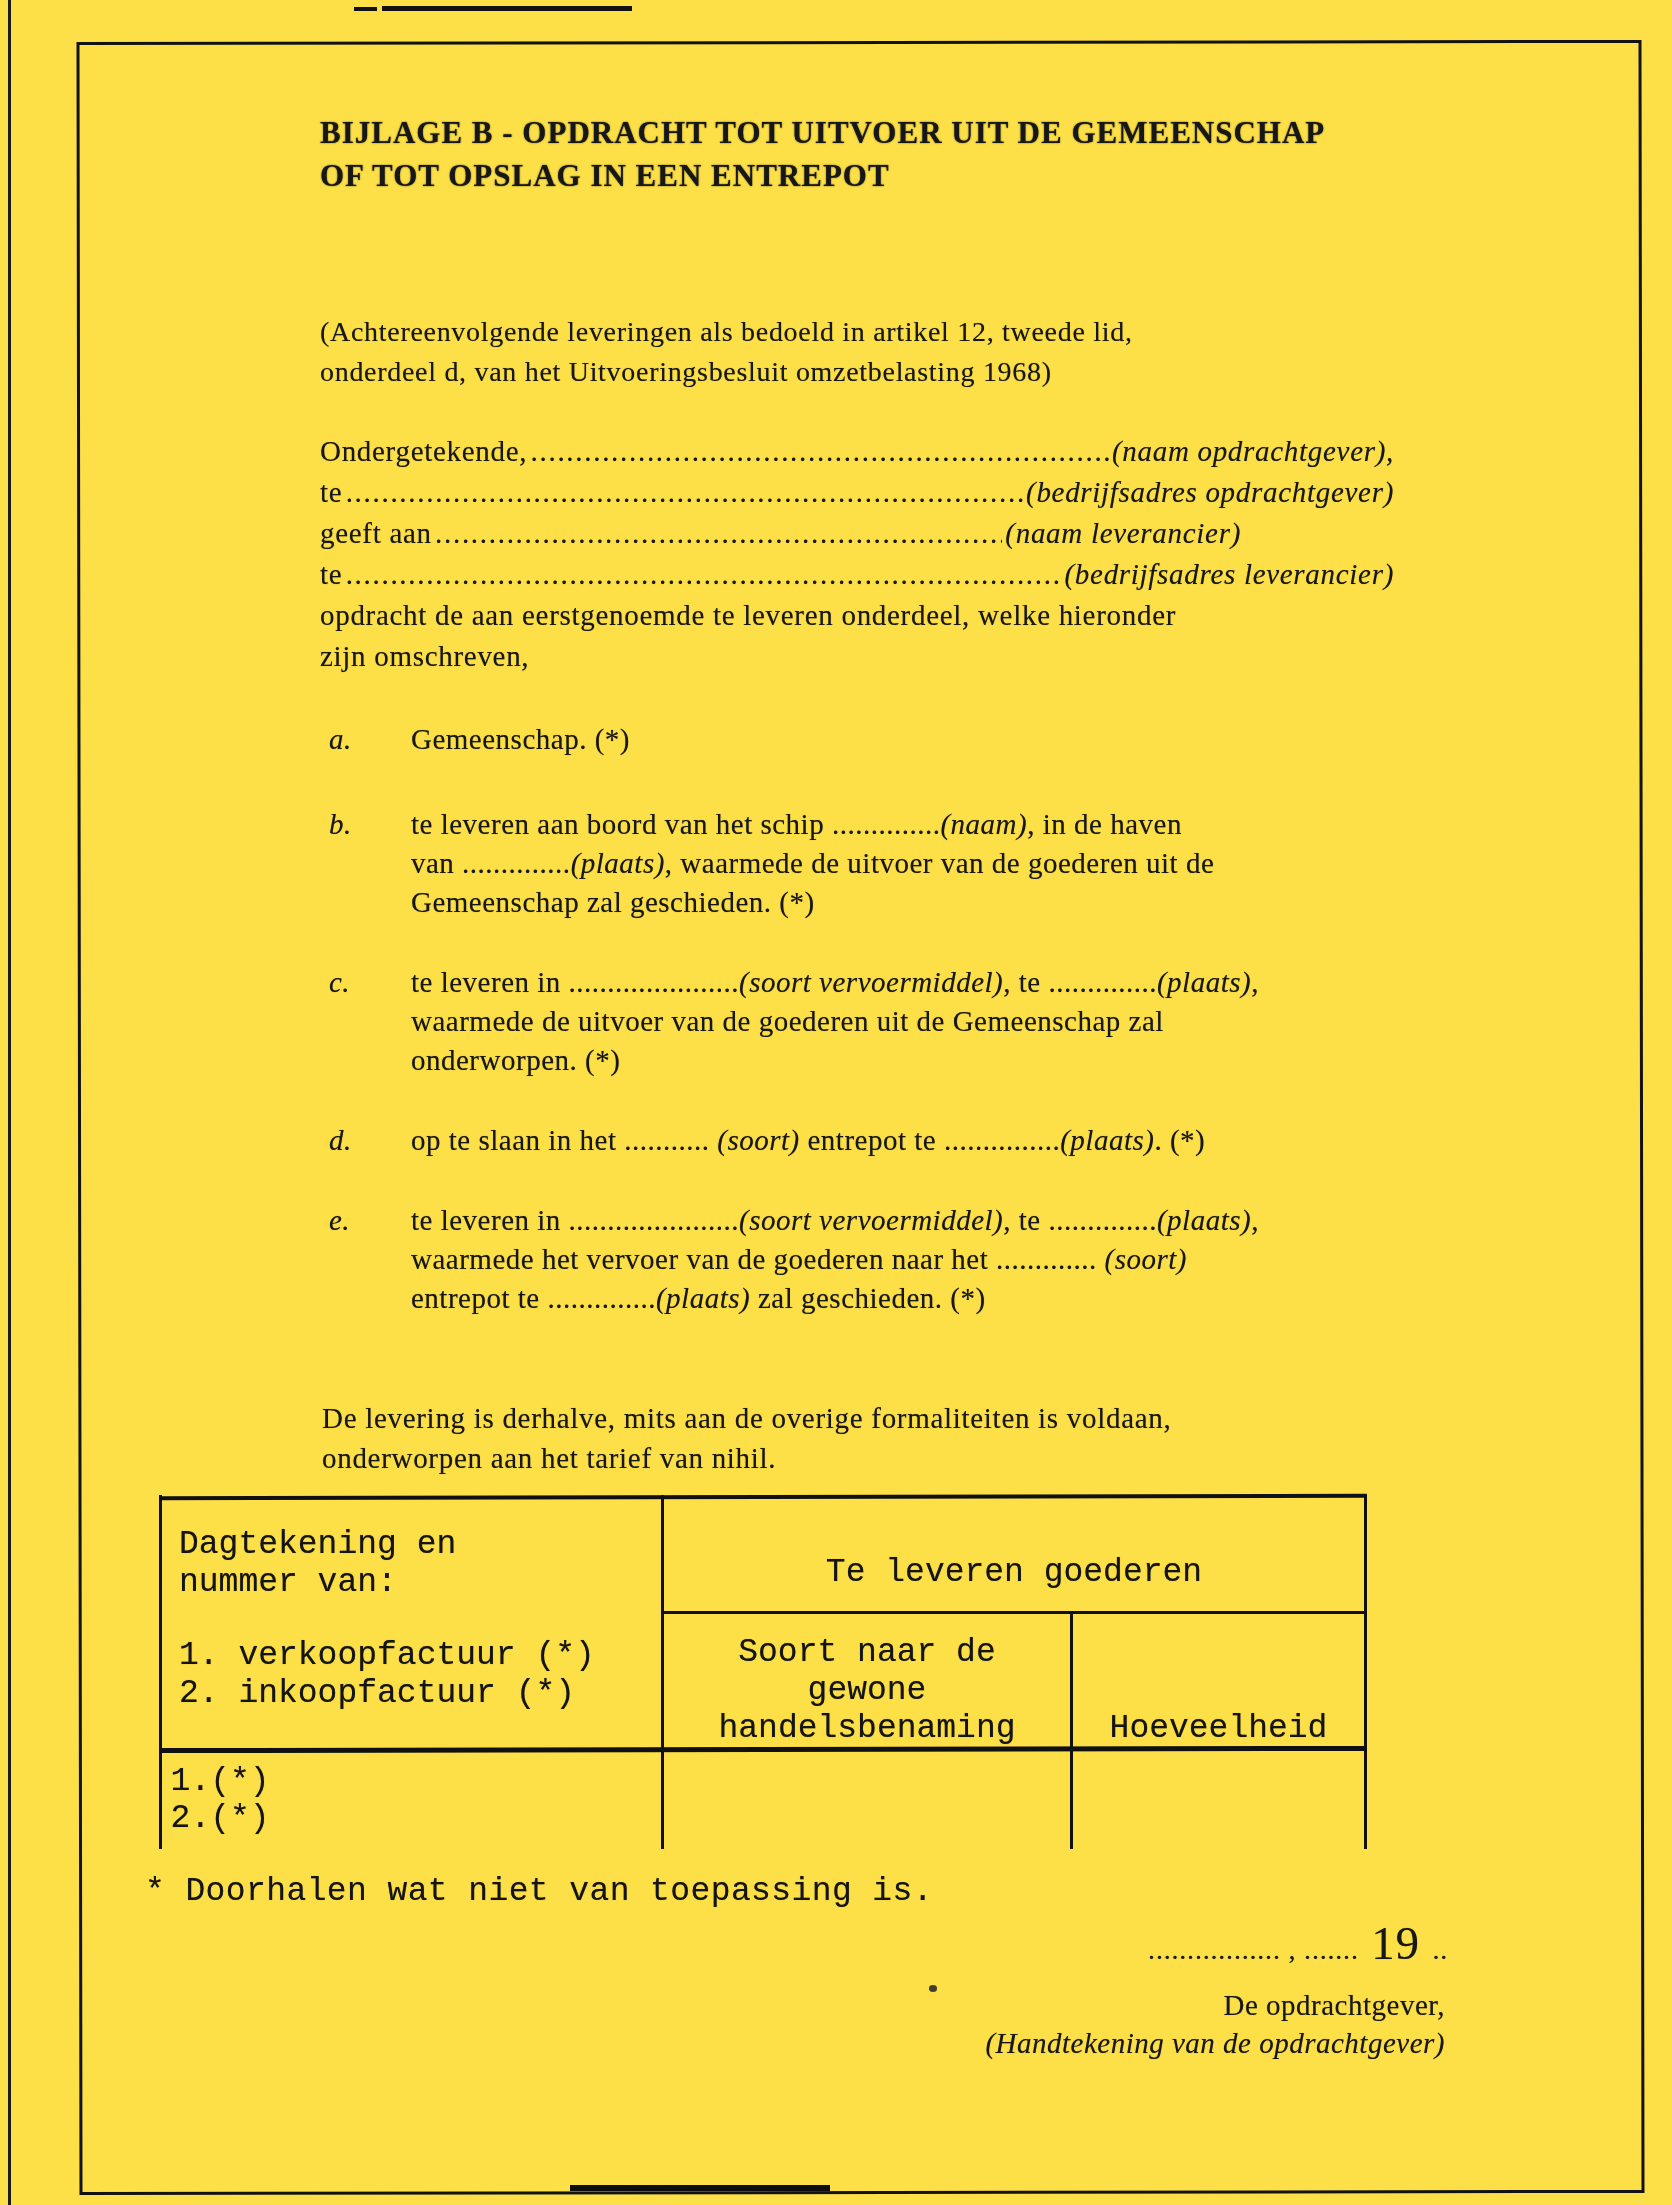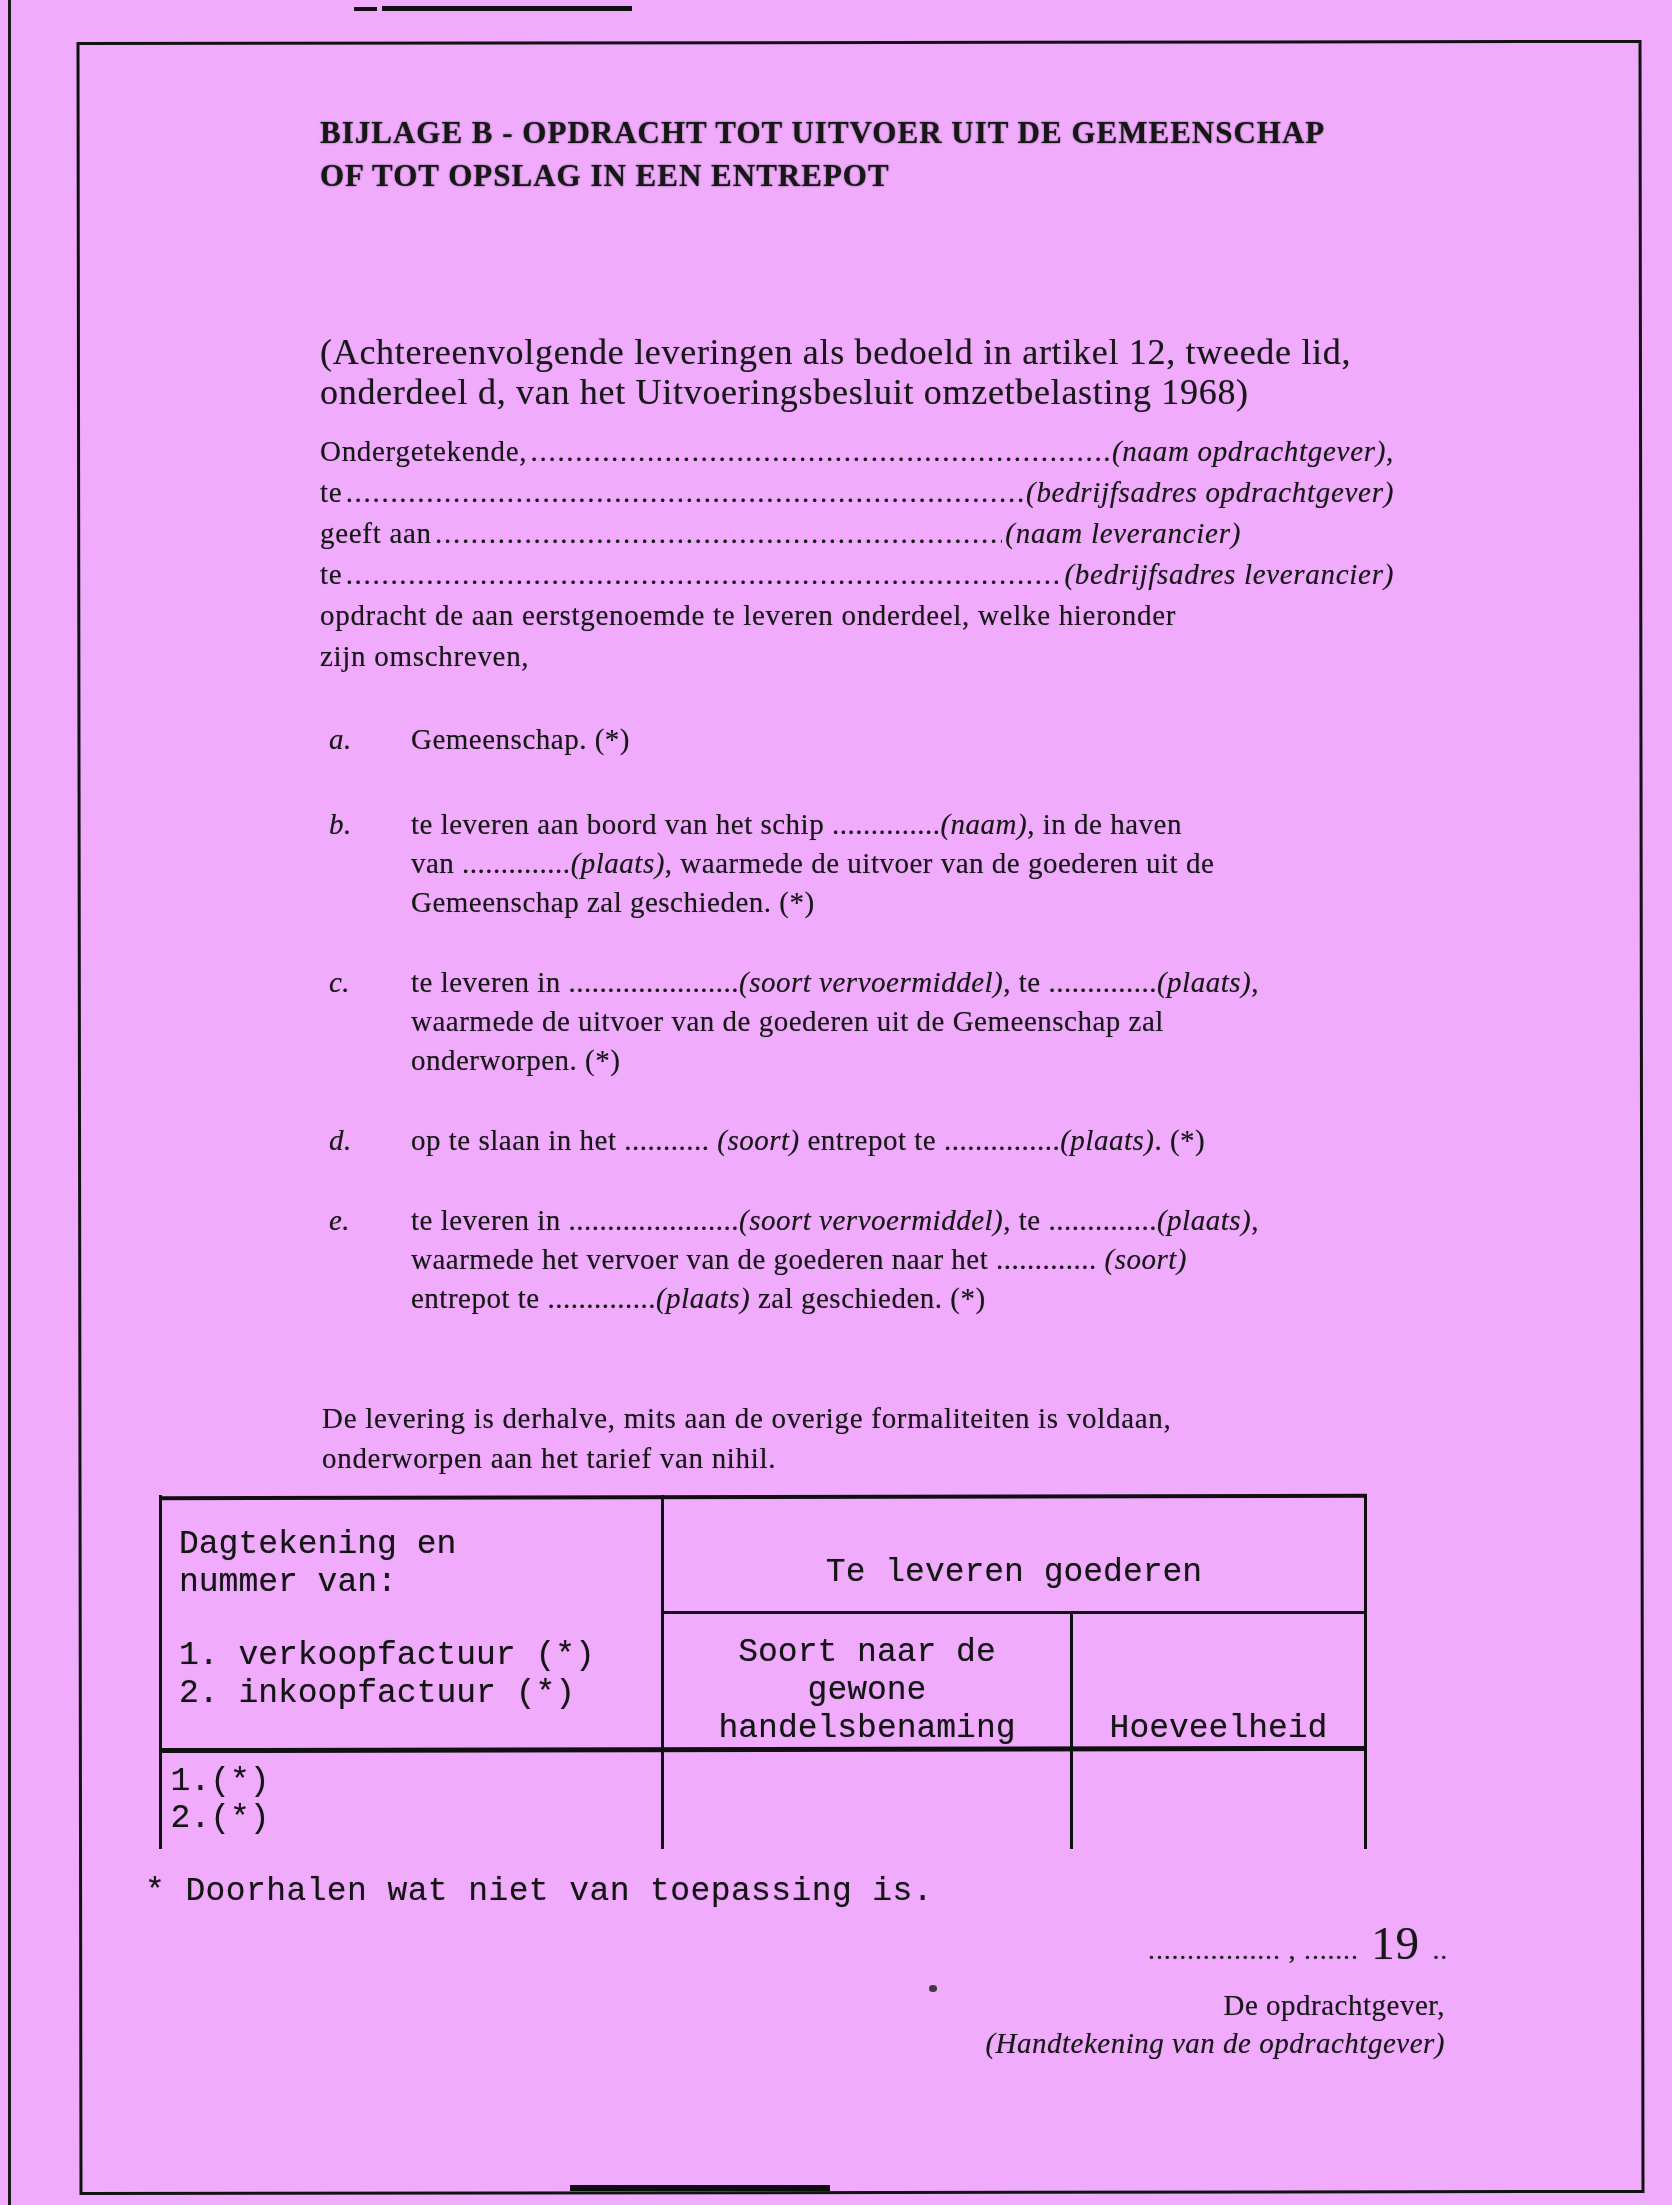--- a/index.html
+++ b/index.html
@@ -1,19 +1,19 @@
 <!DOCTYPE html>
 <html style="font-size:13.2px"><head>
 <meta charset="utf-8">
 <style>
   html,body{margin:0;padding:0;background:#e8e8e6;}
   .page{
     position:relative;
     width:1673px;height:2205px;
-    background:#f0abfc;
+    background:#fde047;
     overflow:hidden;
     font-family:"Liberation Serif", serif;
     color:#171717;
     text-shadow:0 0 0.8px rgba(10,10,10,.45);
   }
   
   .scan-left-edge{position:absolute;left:8.3px;top:0;width:2.5px;height:100%;background:#1a1a1a;}
   .frame{position:absolute;left:78px;top:41px;width:1559px;height:2147px;border:3.3px solid #121212;transform:rotate(-0.08deg);}
   .top-dash-a{position:absolute;left:354px;top:6.6px;width:23px;height:4.1px;background:#111;}
   .top-dash-b{position:absolute;left:382px;top:5.8px;width:250px;height:5px;background:#111;}
@@ -22,21 +22,21 @@
 
   .it{font-style:italic;}
 
   .title{
     position:absolute;left:320px;top:111px;width:1156px;
     font-size:31px;font-weight:700;line-height:43px;letter-spacing:1px;
     text-shadow:0 0 1.7px rgba(0,0,0,.7);
   }
   .subtitle{
     position:absolute;left:320px;top:312px;width:1074px;
-    font-size:36px;line-height:40px;letter-spacing:0.7px;margin-top:20px;
+    font-size:28px;line-height:40px;letter-spacing:0.7px;
   }
   .intro{
     position:absolute;left:320px;top:431px;width:1074px;
     font-size:29px;line-height:41px;letter-spacing:0.7px;
   }
   .fill-line{display:flex;width:1074px;white-space:nowrap;justify-content:flex-end;}
   .fill-line.short{width:921px;}
   .dotfill{flex:1;overflow:hidden;white-space:nowrap;letter-spacing:1.7px;margin:0 3.3px;}
 
   .items{position:absolute;left:329px;top:720px;width:1099px;font-size:29px;line-height:39px;letter-spacing:0.5px;}

